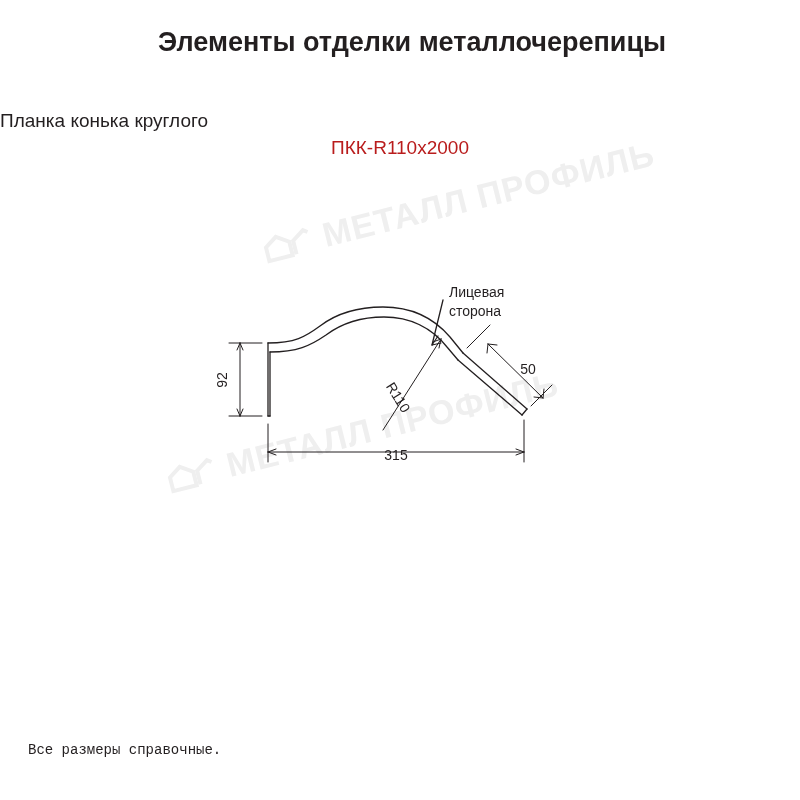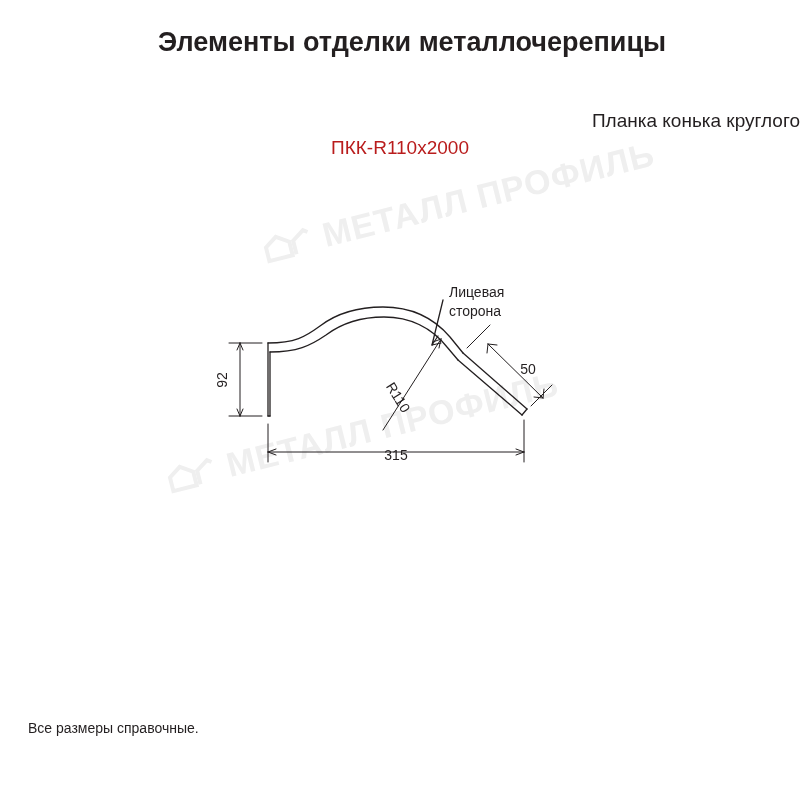--- a/index.html
+++ b/index.html
@@ -30,21 +30,21 @@
     font-weight: bold;
     letter-spacing: 0px;
     color: #231f20;
     margin-left: 12px;
   }
   .subtitle {
     position: absolute;
     left: 0;
     top: 110px;
     width: 800px;
-    text-align: right;
+    text-align: left;
     font-size: 19px;
     color: #231f20;
   }
   .subtitle2 {
     position: absolute;
     left: 0;
     top: 137px;
     width: 800px;
     text-align: center;
     font-size: 19px;
@@ -56,21 +56,21 @@
     top: 0;
     width: 800px;
     height: 800px;
   }
   .footnote {
     position: absolute;
     left: 28px;
     font-size: 14px;
     color: #231f20;
   }
-  .footnote.l1 { top: 720px; }
+  .footnote.l1 { top: 742px; font-family: Liberation Mono, monospace; }
   .footnote.l2 { top: 763px; }
   .wm {
     position: absolute;
     color: #efefef;
     font-weight: bold;
     font-size: 34px;
     letter-spacing: 1px;
     white-space: nowrap;
     user-select: none;
   }

